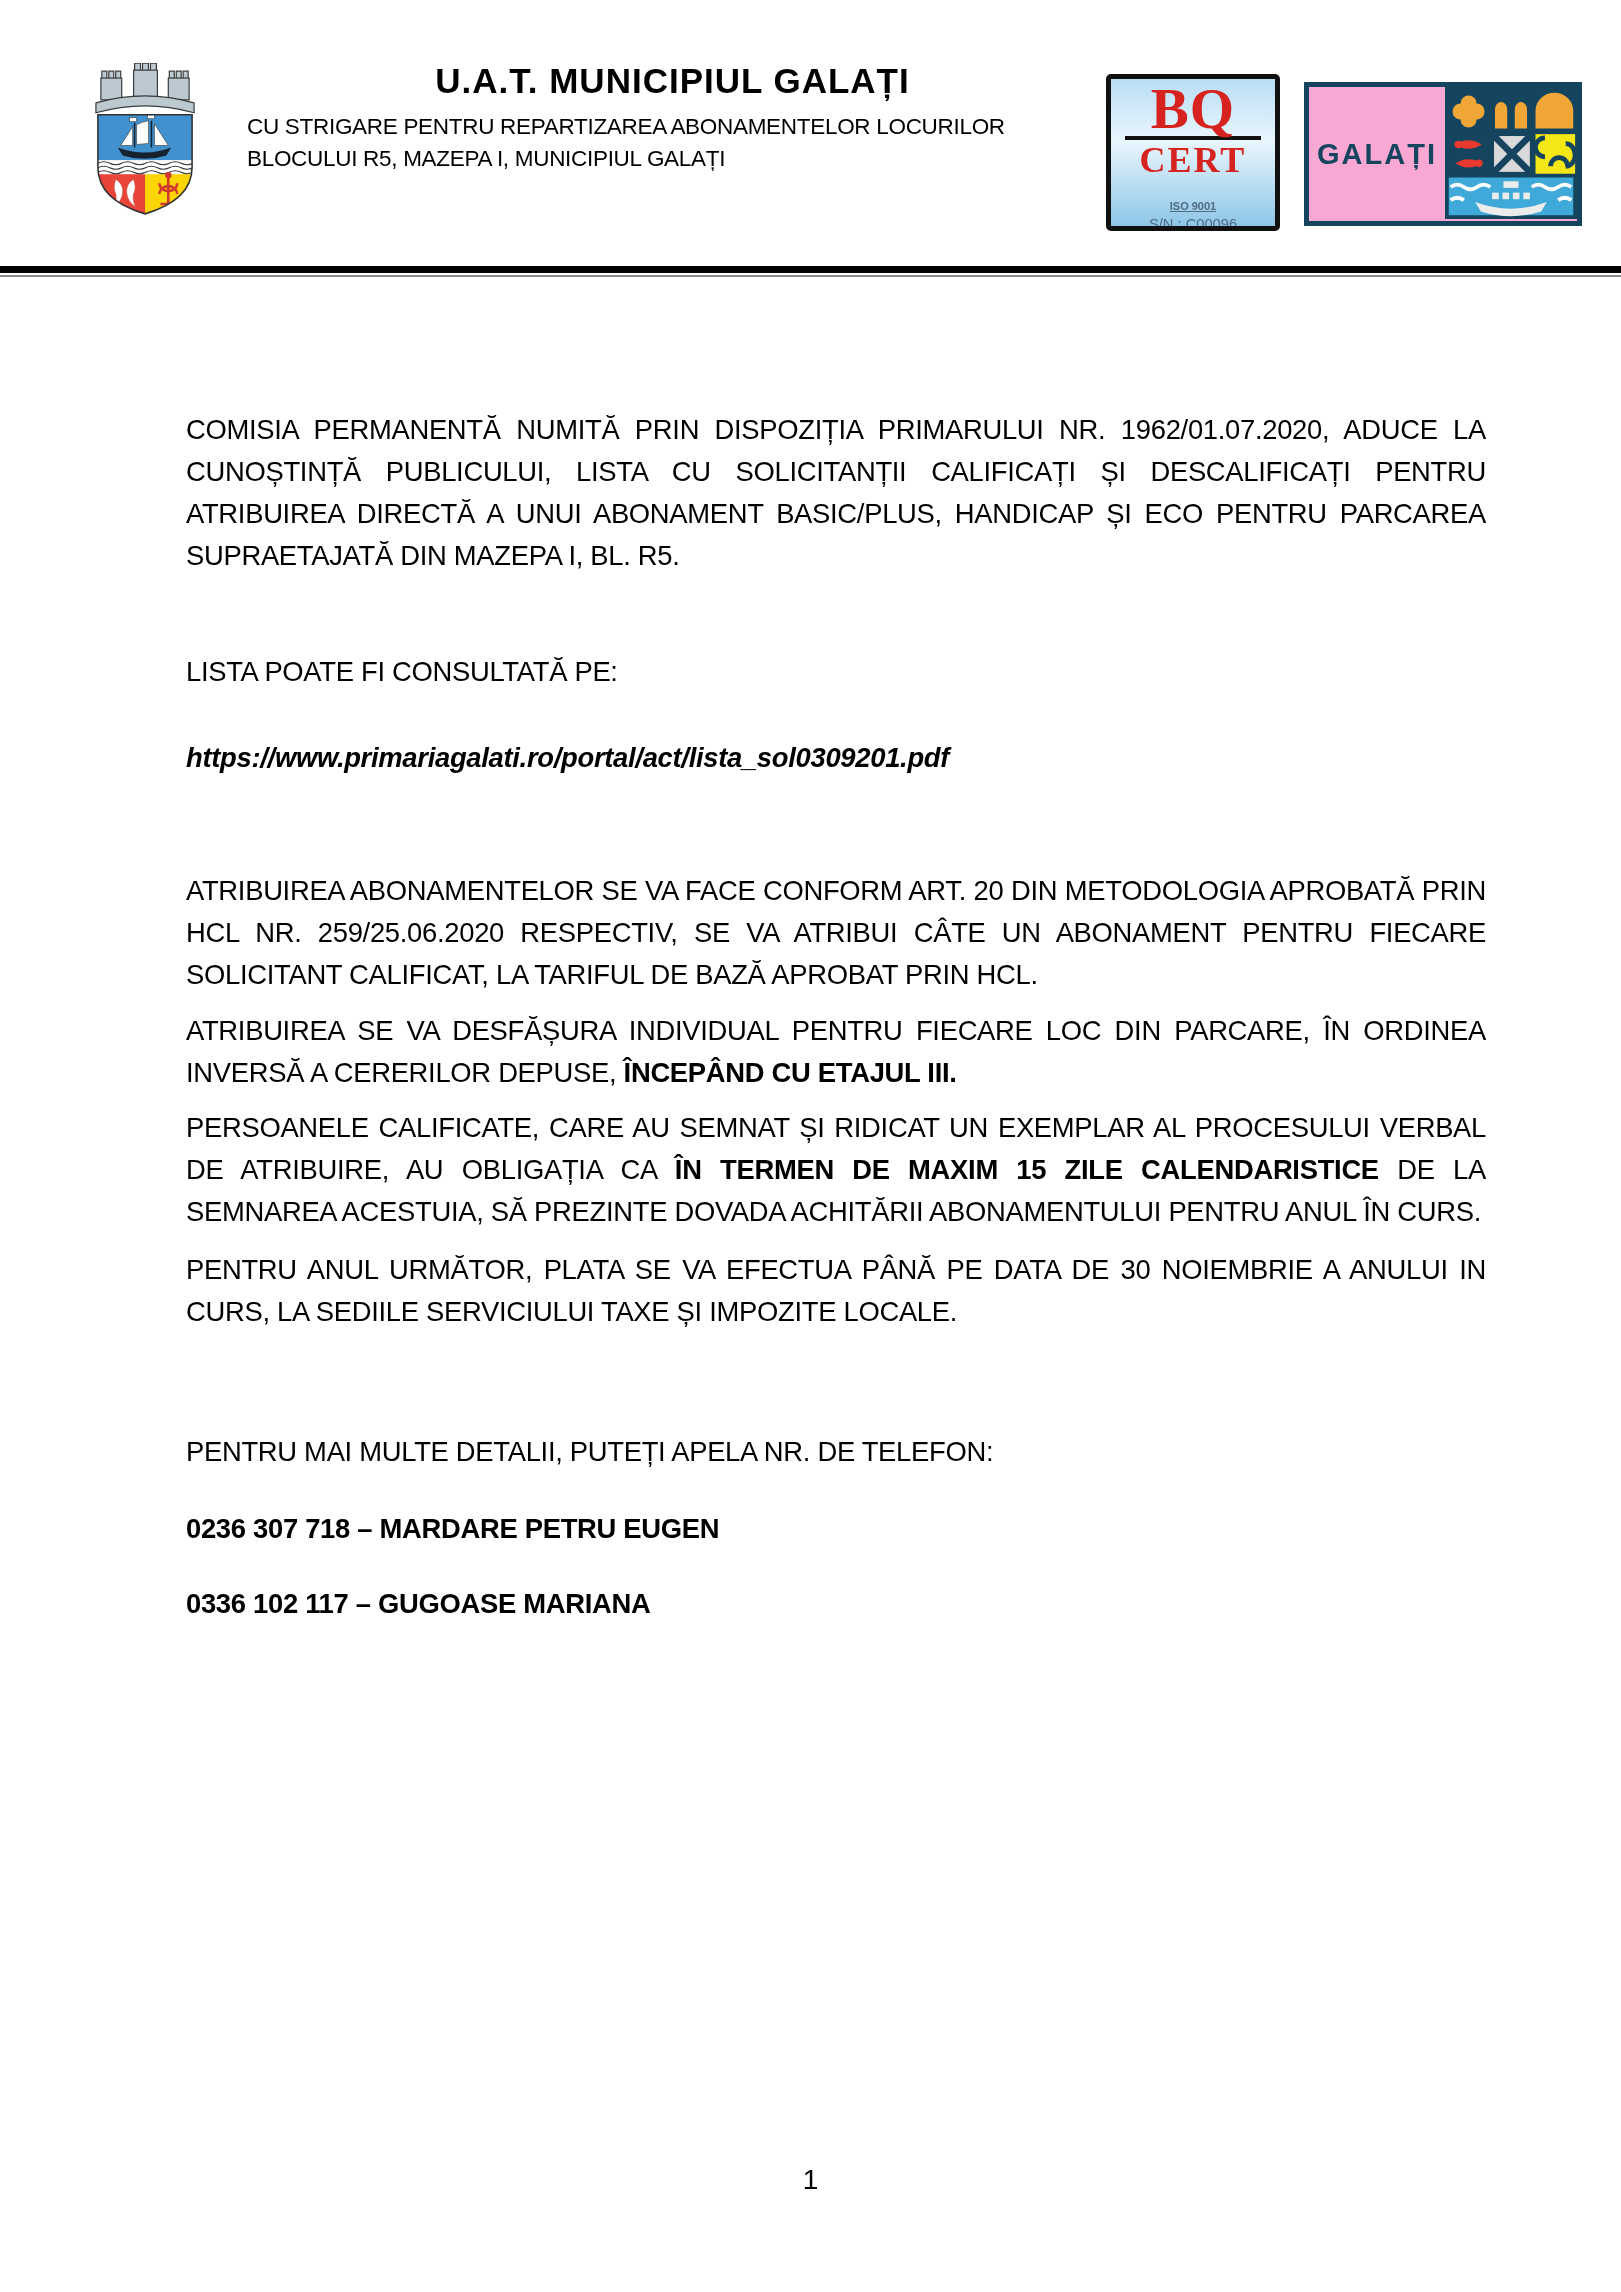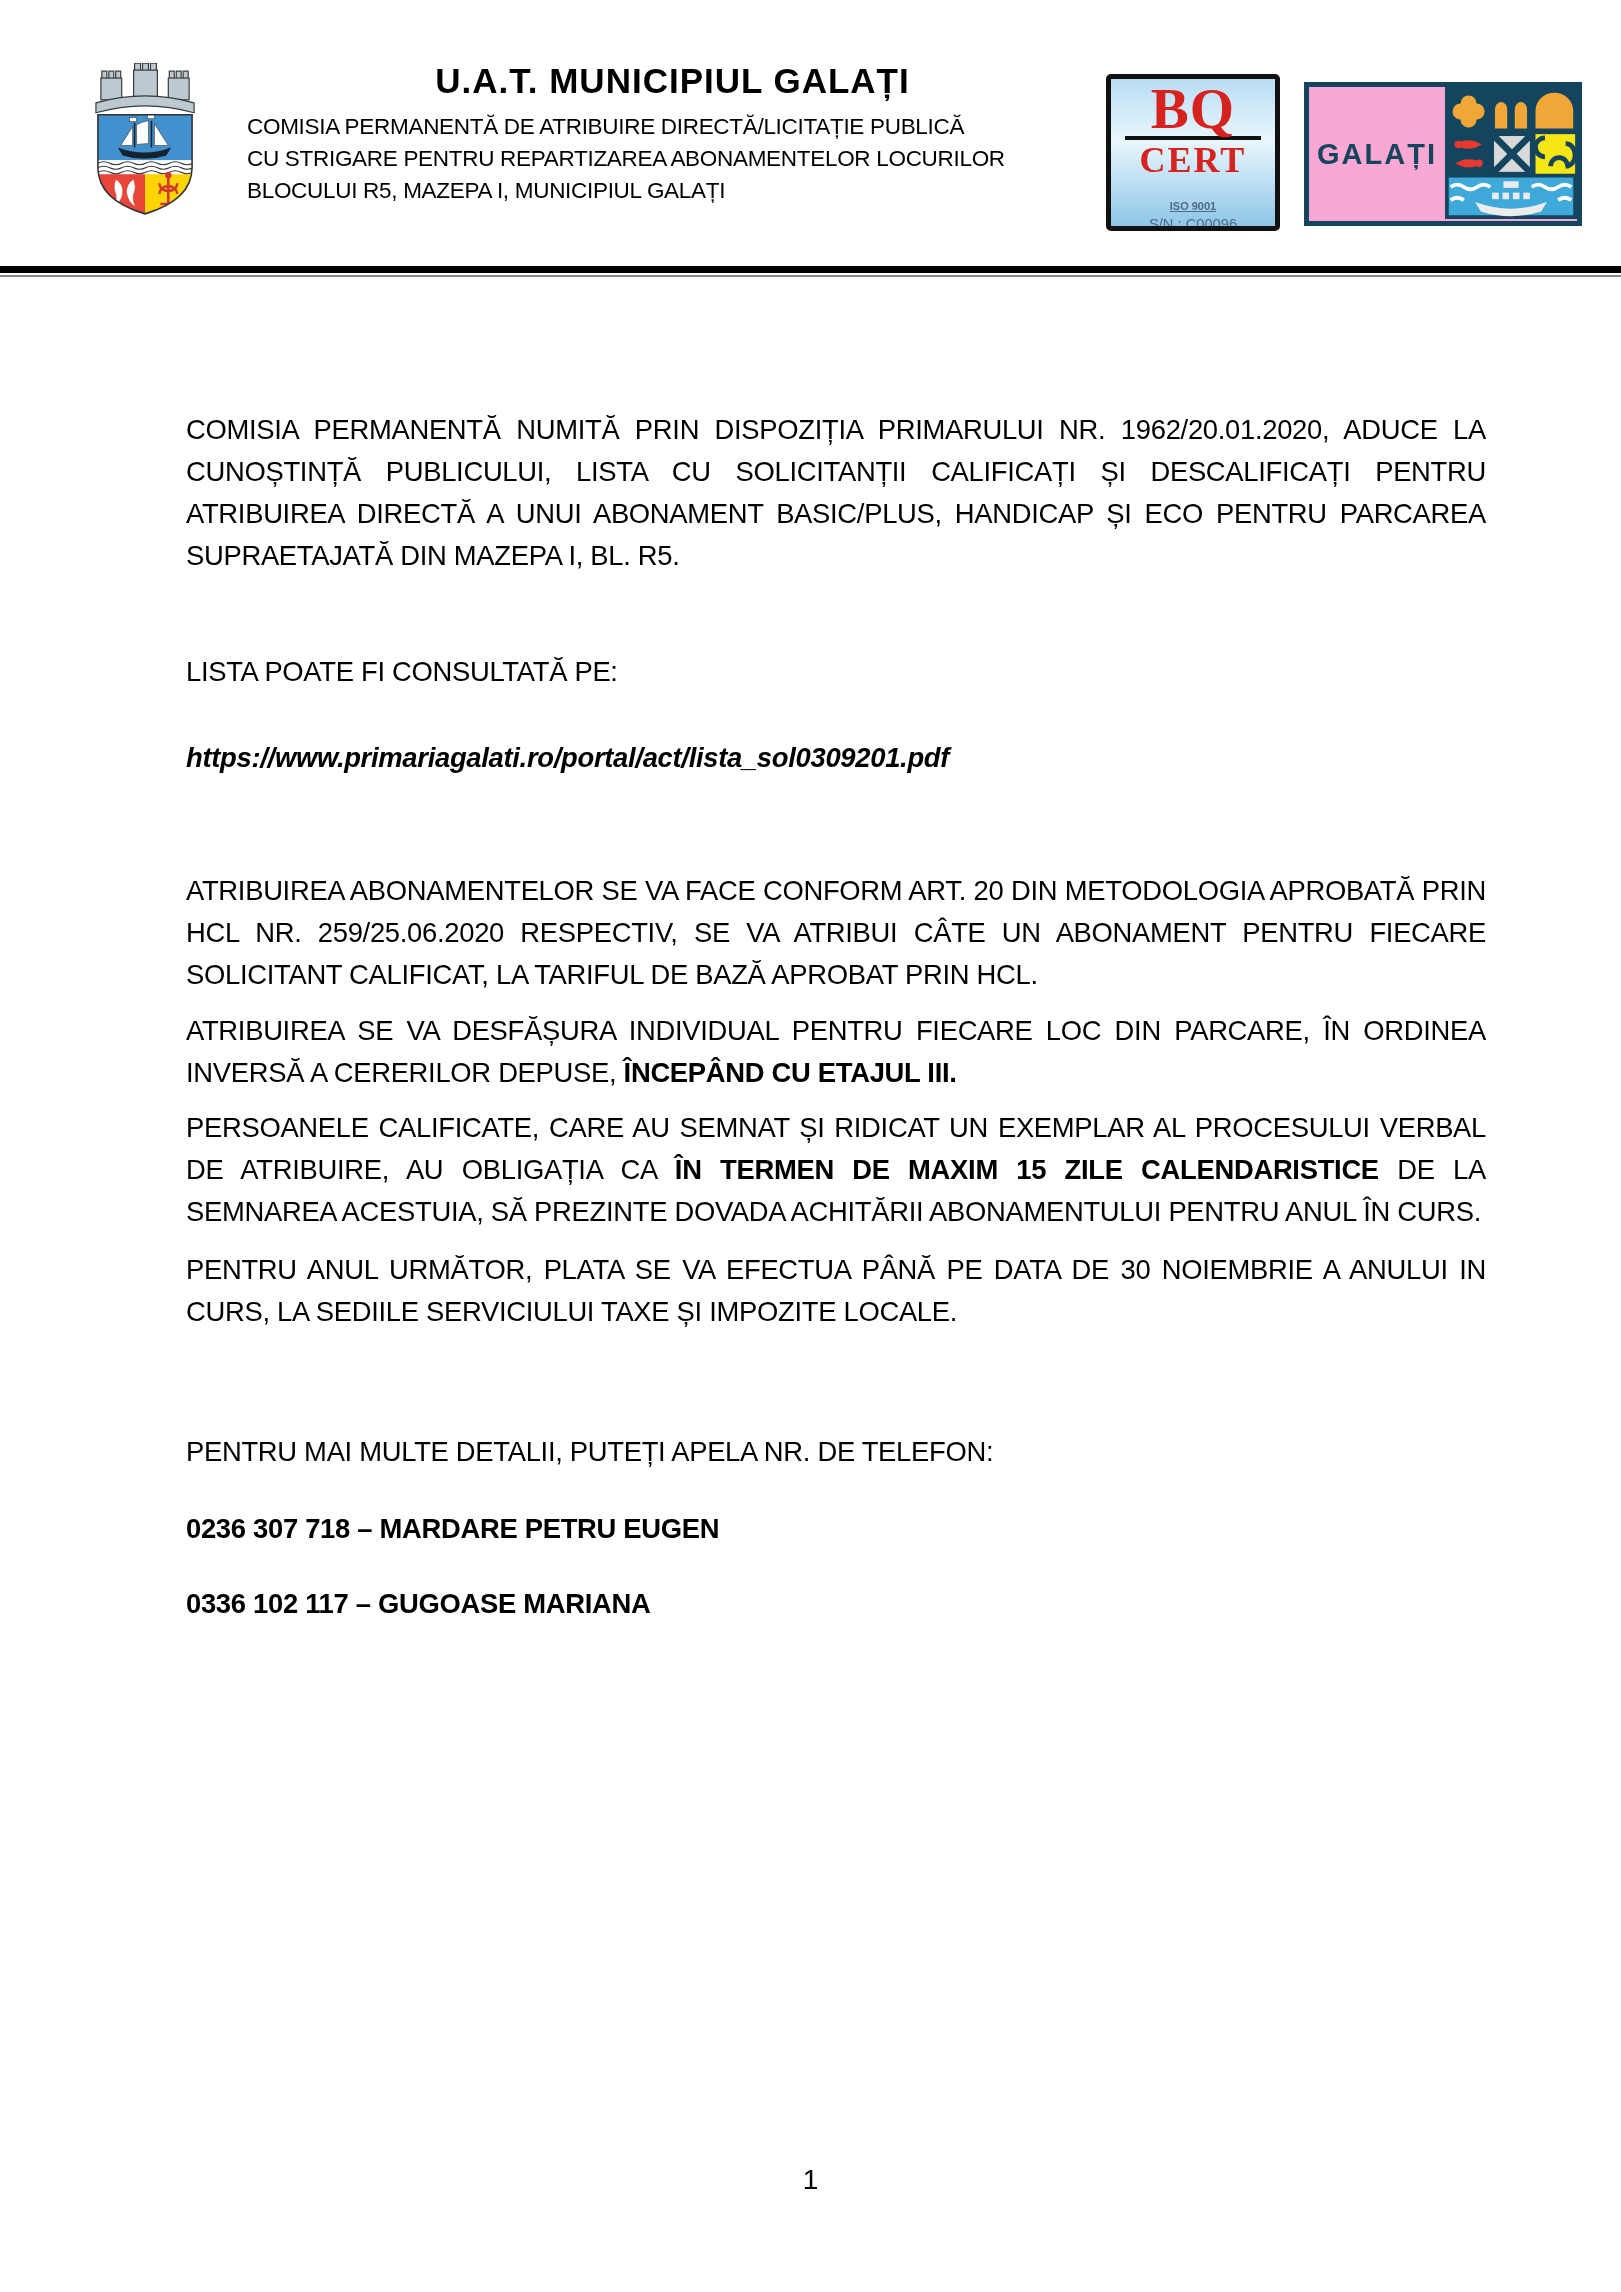--- a/index.html
+++ b/index.html
@@ -118,21 +118,20 @@
         <path d="M73,142 H89"></path>
       </g>
       <circle cx="81" cy="113" r="3.2" fill="#d4392e"></circle>
     </g>
     <path d="M10,52 H105 V105 Q105,138 57.5,152 Q10,138 10,105 Z" fill="none" stroke="#333" stroke-width="1.6"></path>
   </svg>
 
   <div class="header-text">
     <div class="header-title">U.A.T. MUNICIPIUL GALAȚI</div>
     <div class="header-sub">
-      <div>COMISIA PERMANENTĂ DE ATRIBUIRE DIRECTĂ/LICITAȚIE PUBLICĂ</div>
       <div>CU STRIGARE PENTRU REPARTIZAREA ABONAMENTELOR LOCURILOR</div>
       <div>BLOCULUI R5, MAZEPA I, MUNICIPIUL GALAȚI</div>
     </div>
   </div>
 
   <div class="bq-cert">
     <div class="bq-top">BQ</div>
     <div class="bq-rule"></div>
     <div class="bq-cert-word">CERT</div>
     <div class="bq-iso">ISO 9001</div>
@@ -183,21 +182,21 @@
         <rect x="83" y="112" width="7" height="7"></rect>
         <path d="M32,122 Q70,136 108,122 L102,132 Q70,142 38,132 Z"></path>
       </g>
     </svg>
   </div>
 
   <div class="divider-thick"></div>
   <div class="divider-thin"></div>
 
   <main class="content">
-    <p class="j" style="margin-bottom:74px"><span>COMISIA PERMANENTĂ NUMITĂ PRIN DISPOZIȚIA PRIMARULUI NR. 1962/20.01.2020, ADUCE LA CUNOȘTINȚĂ PUBLICULUI, LISTA CU SOLICITANȚII CALIFICAȚI ȘI DESCALIFICAȚI PENTRU ATRIBUIREA DIRECTĂ A UNUI ABONAMENT BASIC/PLUS, HANDICAP ȘI ECO PENTRU PARCAREA SUPRAETAJATĂ DIN MAZEPA I, BL. R5.</span></p>
+    <p class="j" style="margin-bottom:74px"><span>COMISIA PERMANENTĂ NUMITĂ PRIN DISPOZIȚIA PRIMARULUI NR. 1962/01.07.2020, ADUCE LA CUNOȘTINȚĂ PUBLICULUI, LISTA CU SOLICITANȚII CALIFICAȚI ȘI DESCALIFICAȚI PENTRU ATRIBUIREA DIRECTĂ A UNUI ABONAMENT BASIC/PLUS, HANDICAP ȘI ECO PENTRU PARCAREA SUPRAETAJATĂ DIN MAZEPA I, BL. R5.</span></p>
     <p style="margin-bottom:44px"><span>LISTA POATE FI CONSULTATĂ PE:</span></p>
     <p class="url-line" style="margin-bottom:91px"><span style="font-weight: 700; font-style: italic;">https://www.primariagalati.ro/portal/act/lista_sol0309201.pdf</span></p>
     <p class="j" style="margin-bottom:13.7px"><span>ATRIBUIREA ABONAMENTELOR SE VA FACE CONFORM ART. 20 DIN METODOLOGIA APROBATĂ PRIN HCL NR. 259/25.06.2020 RESPECTIV, SE VA ATRIBUI CÂTE UN ABONAMENT PENTRU FIECARE SOLICITANT CALIFICAT, LA TARIFUL DE BAZĂ APROBAT PRIN HCL.</span></p>
     <p class="j" style="margin-bottom:13.7px"><span>ATRIBUIREA SE VA DESFĂȘURA INDIVIDUAL PENTRU FIECARE LOC DIN PARCARE, ÎN ORDINEA INVERSĂ A CERERILOR DEPUSE, </span><span style="font-weight: 700;">ÎNCEPÂND CU ETAJUL III.</span></p>
     <p class="j" style="margin-bottom:15.7px"><span>PERSOANELE CALIFICATE, CARE AU SEMNAT ȘI RIDICAT UN EXEMPLAR AL PROCESULUI VERBAL DE ATRIBUIRE, AU OBLIGAȚIA CA </span><span style="font-weight: 700;">ÎN TERMEN DE MAXIM 15 ZILE CALENDARISTICE</span><span> DE LA SEMNAREA ACESTUIA, SĂ PREZINTE DOVADA ACHITĂRII ABONAMENTULUI PENTRU ANUL ÎN CURS.</span></p>
     <p class="j" style="margin-bottom:98px"><span>PENTRU ANUL URMĂTOR, PLATA SE VA EFECTUA PÂNĂ PE DATA DE 30 NOIEMBRIE A ANULUI IN CURS, LA SEDIILE SERVICIULUI TAXE ȘI IMPOZITE LOCALE.</span></p>
     <p style="margin-bottom:35px"><span>PENTRU MAI MULTE DETALII, PUTEȚI APELA NR. DE TELEFON:</span></p>
     <p class="phone-line" style="margin-bottom:33px"><span style="font-weight: 700;">0236 307 718 – MARDARE PETRU EUGEN</span></p>
     <p class="phone-line"><span style="font-weight: 700;">0336 102 117 – GUGOASE MARIANA</span></p>
   </main>

